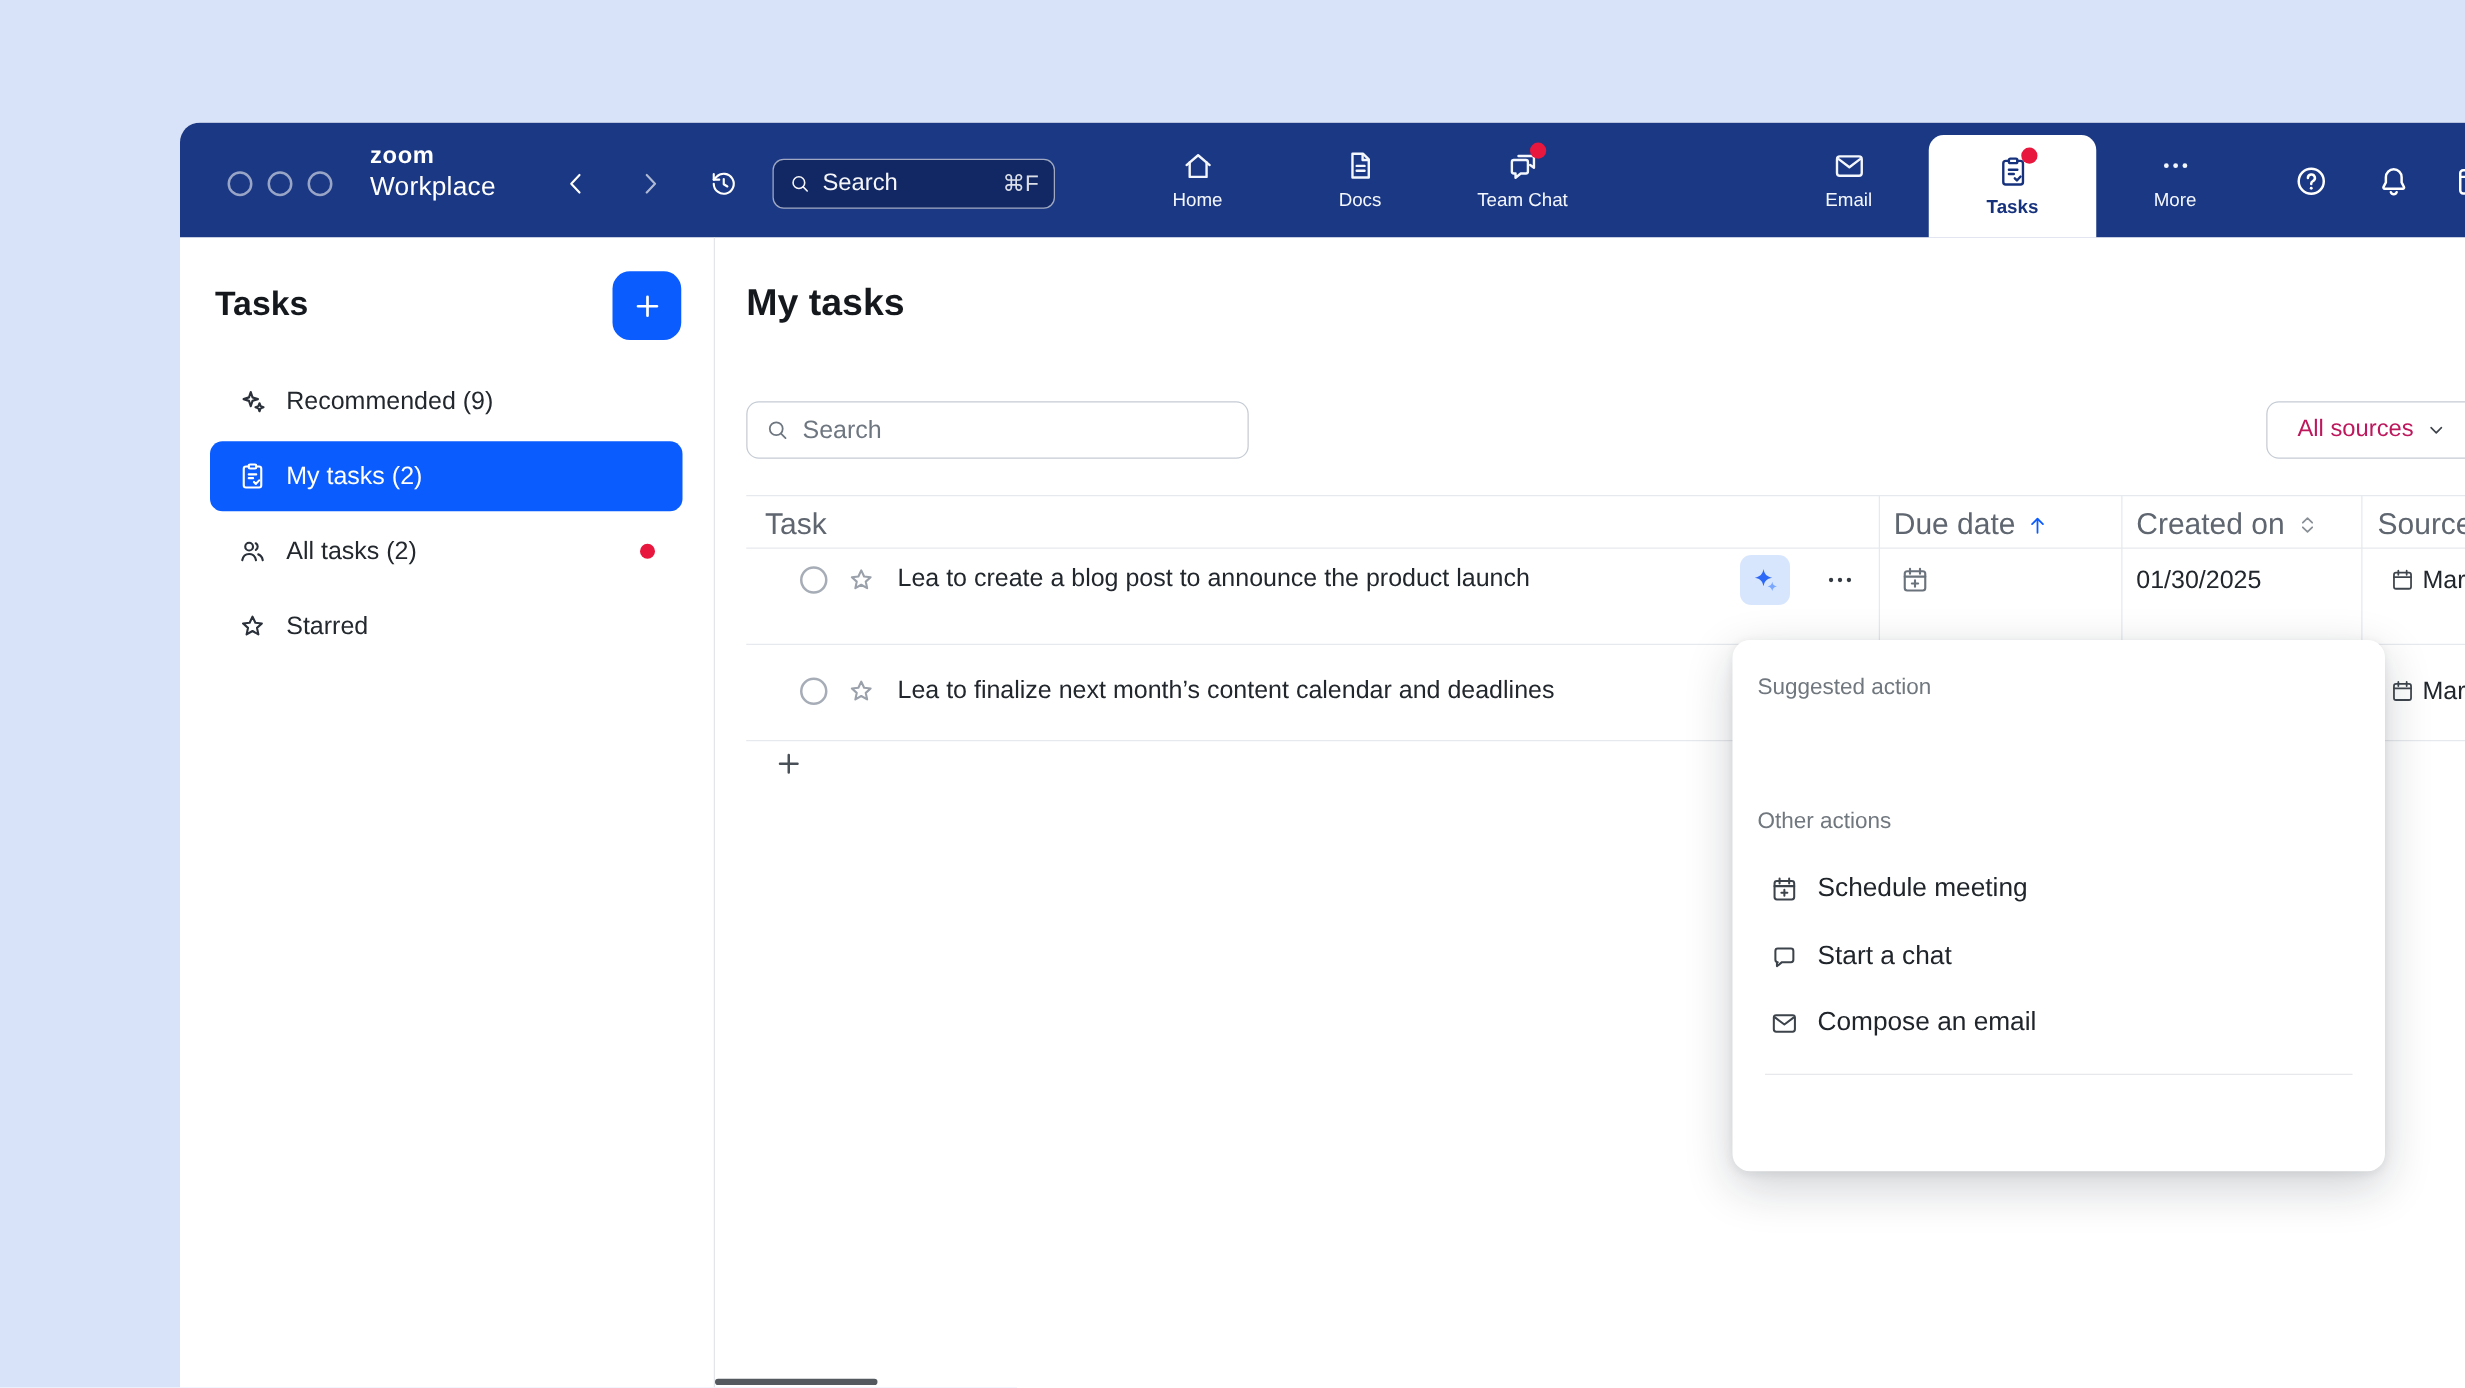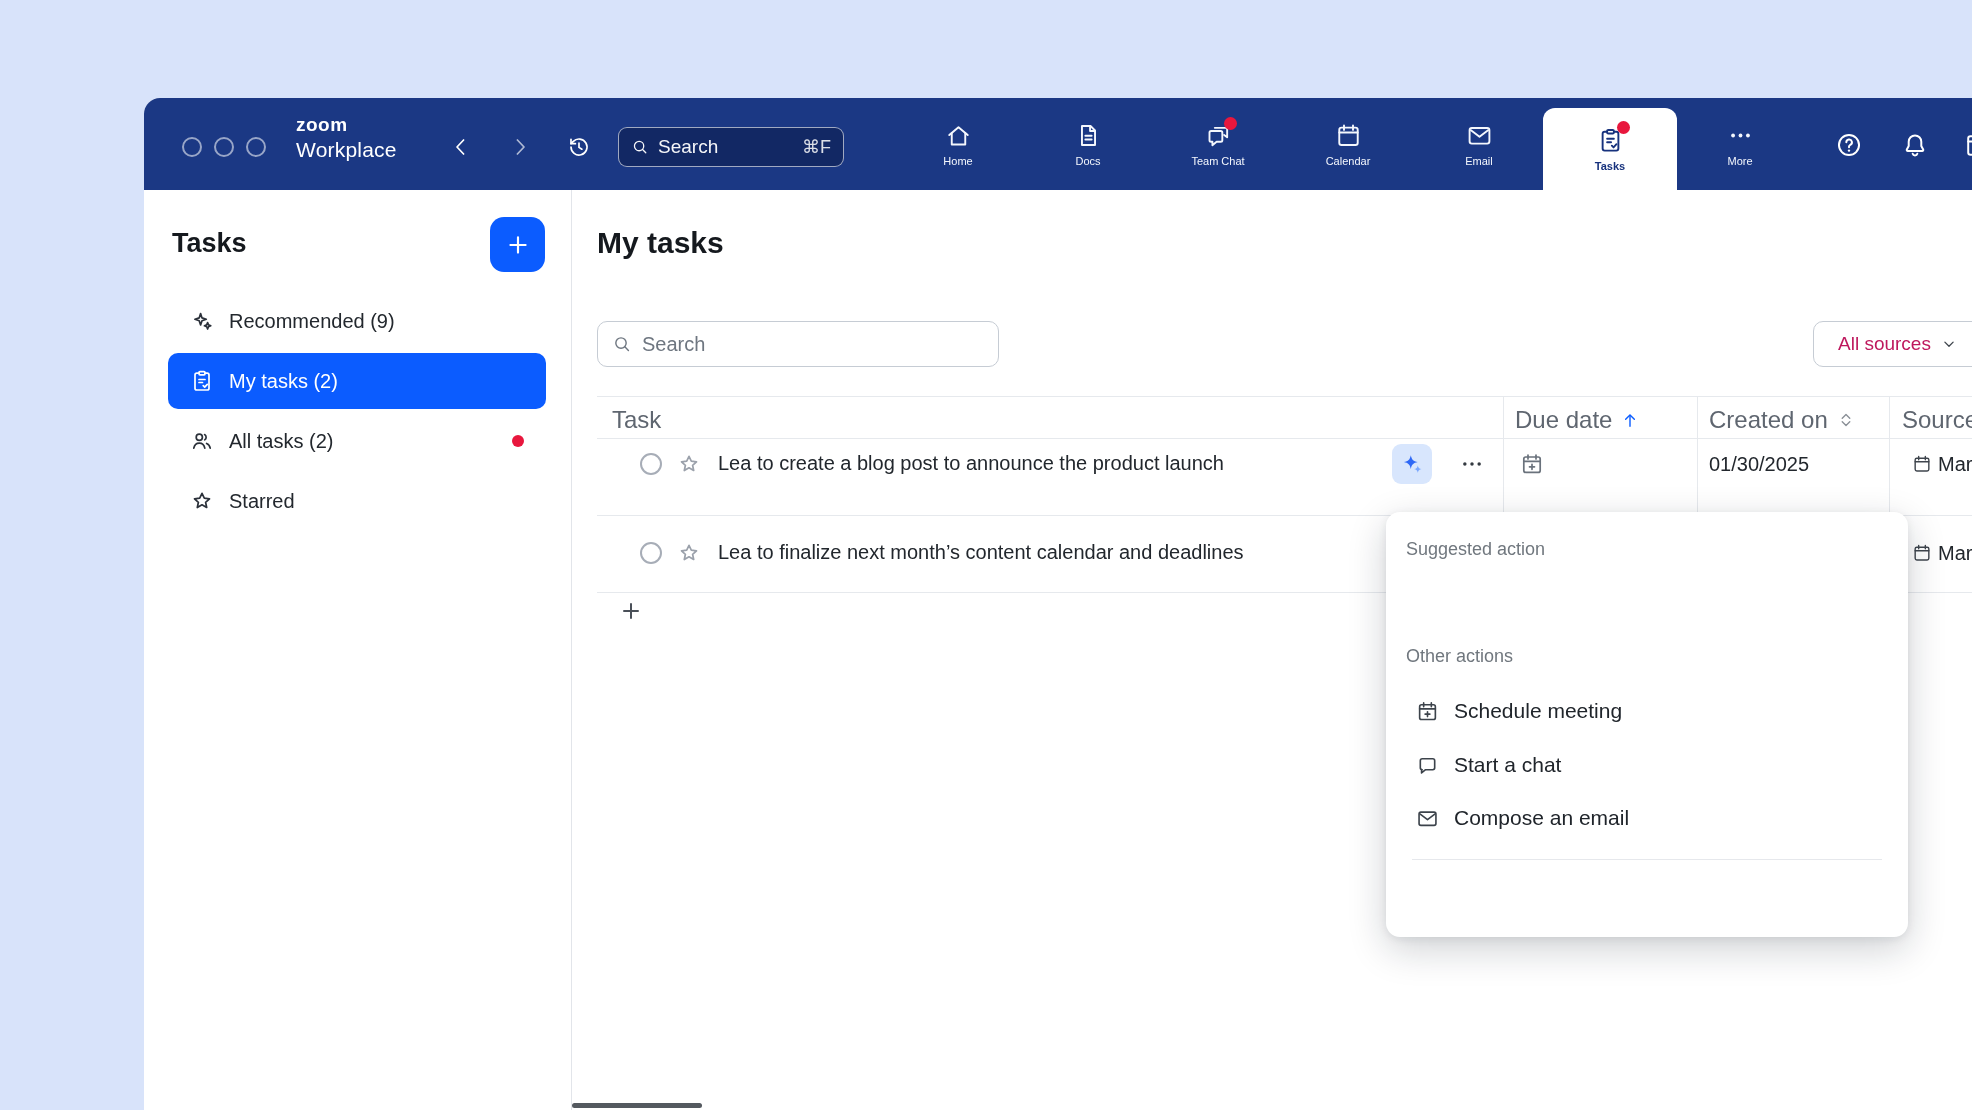--- a/index.html
+++ b/index.html
@@ -34,21 +34,21 @@
     display: flex; align-items: center; padding: 0 12px; gap: 9px; font-size: 19px; color: rgba(255,255,255,.96);
   }
   .topsearch svg { width: 18px; height: 18px; }
   .topsearch .shortcut { margin-left: auto; font-size: 18px; color: rgba(255,255,255,.85); }
   .navitem {
     position: absolute; top: 0; height: 92px; width: 118px; transform: translateX(-50%);
     display: flex; flex-direction: column; align-items: center; justify-content: center; gap: 6px;
     color: #F4F7FD; cursor: default;
   }
   .navitem svg, .navtab svg { width: 27px; height: 27px; }
-  .nlabel { font-size: 11px; }
+  .nlabel { font-size: 15px; }
   .nicon { position: relative; display: block; }
   .navtab {
     position: absolute; left: 1399px; top: 10px; width: 134px; height: 82px;
     background: #fff; border-radius: 12px 12px 0 0; color: #17327D;
     display: flex; flex-direction: column; align-items: center; justify-content: center; gap: 6px;
   }
   .navtab .nlabel { font-weight: 600; }
   .dot { position: absolute; width: 13px; height: 13px; border-radius: 50%; background: #E8173D; }
   .tb-right { position: absolute; top: 32px; width: 30px; height: 30px; color: #fff; display: flex; align-items: center; justify-content: center; background: none; border: none; }
   .tb-right svg { width: 28px; height: 28px; }
@@ -201,29 +201,20 @@
       <span class="nicon">
         <svg viewBox="0 0 24 24">
             <path d="M8.7 5.2h9.6c.8 0 1.4.6 1.4 1.4v6.9l-2.7-2"></path>
             <path d="M14 8H5.4C4.6 8 4 8.6 4 9.4v6.8c0 .8.6 1.4 1.4 1.4h1.2v3l3.7-3h3.7c.8 0 1.4-.6 1.4-1.4V9.4C15.4 8.6 14.8 8 14 8z"></path>
           </svg>
         <span class="dot" style="left:19px; top:-5px"></span>
       </span>
       <span class="nlabel">Team Chat</span>
     </div>
 
-    <div class="navitem" style="left:1204px">
-      <span class="nicon">
-          <svg viewBox="0 0 24 24">
-            <rect x="3.8" y="5" width="16.4" height="15.4" rx="2"></rect>
-            <path d="M8 3v4M16 3v4M3.8 9.3h16.4"></path>
-          </svg>
-        </span>
-      <span class="nlabel">Calendar</span>
-    </div>
 
     <div class="navitem" style="left:1335px">
       <span class="nicon">
           <svg viewBox="0 0 24 24">
             <rect x="3.2" y="5.4" width="17.6" height="13.8" rx="2"></rect>
             <path d="m4.4 7.4 7.6 5.7 7.6-5.7"></path>
           </svg>
         </span>
       <span class="nlabel">Email</span>
     </div>

